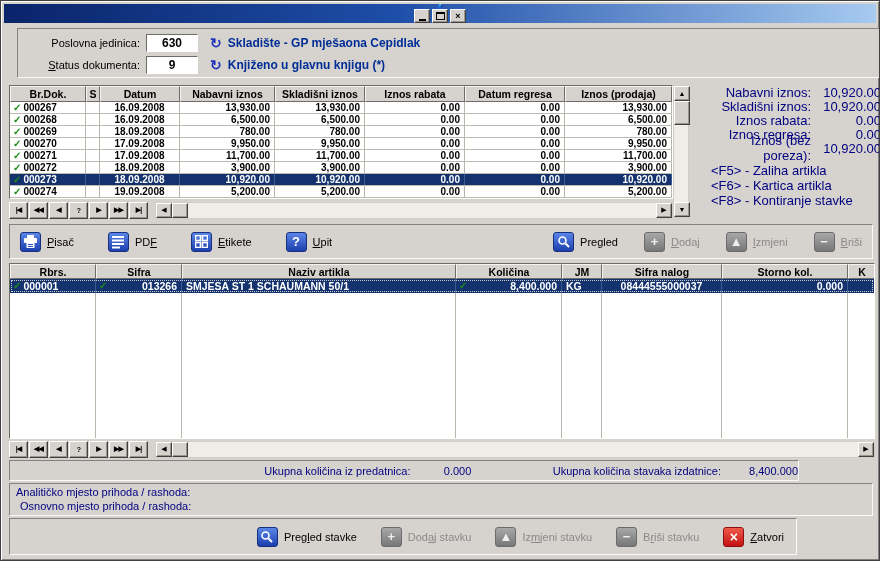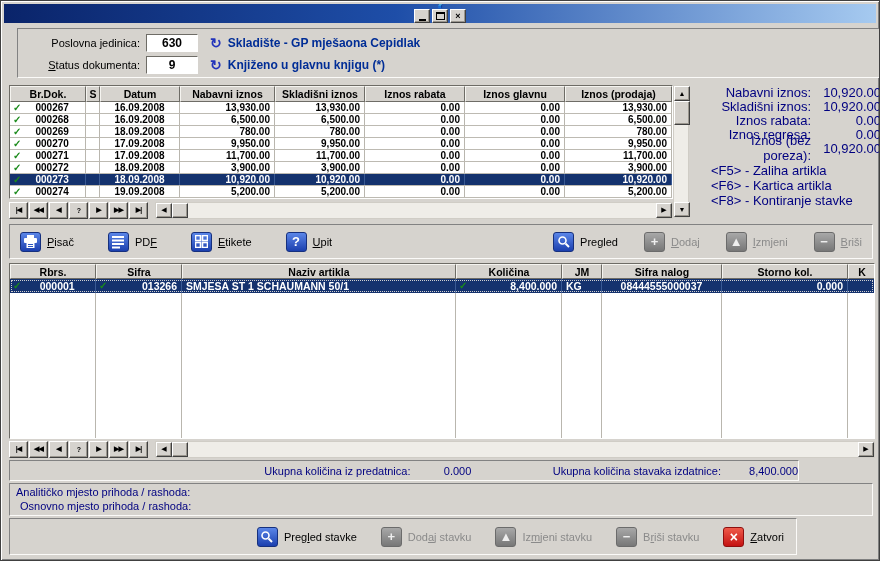--- a/index.html
+++ b/index.html
@@ -37,21 +37,21 @@
   .hcell { background:#D6D3CE; border-top:1px solid #F5F4F0; border-left:1px solid #F5F4F0;
     border-right:1px solid #6e6c66; border-bottom:1px solid #6e6c66; font-weight:bold; font-size:10.5px;
     display:flex; align-items:center; justify-content:center; flex:none; overflow:hidden; white-space:nowrap; }
   .gbody { flex:1; display:flex; flex-direction:column; }
   .grow { display:flex; flex:1; border-bottom:1px solid #bdbab2; background:#fff; overflow:hidden; }
   .gcell { border-right:1px solid #b9b6ae; font-size:10px; font-weight:bold; color:#000;
     display:flex; align-items:center; flex:none; overflow:hidden; white-space:nowrap; }
   .grow.sel { background:#14326E; }
   .grow.sel .gcell { color:#fff; border-right-color:#3a5a94; }
   .check { color:#1a8a1a; font-weight:bold; font-size:10px; padding:0 2px 0 3px; line-height:1; }
-  .cellnum { flex:1; text-align:center; padding-right:4px; }
+  .cellnum { flex:1; padding-right:4px; }
   .num { justify-content:flex-end; padding-right:4px; }
   .ctr { justify-content:center; }
   .lft { justify-content:flex-start; padding-left:4px; }
 
   
   .vscroll { position:absolute; left:672px; top:84px; width:16px; height:133px; background:#EFEDE8;
     display:flex; flex-direction:column; border:1px solid #d0cdc6; }
   .sbtn { width:16px; height:15px; flex:none; background:#D6D3CE; border:1px solid; border-color:#fff #404040 #404040 #fff;
     box-shadow: inset -1px -1px 0 #9a968e; font-size:7px; display:flex; align-items:center; justify-content:center;
     color:#000; padding:0; font-family:inherit; }
@@ -156,21 +156,21 @@
   </div>
 
   <div class="grid doc-grid">
     <div class="ghead" id="doc-header">
         <div class="hcell" style="width: 76px;">Br.Dok.</div>
         <div class="hcell" style="width: 14px;">S</div>
         <div class="hcell" style="width: 80px;">Datum</div>
         <div class="hcell" style="width: 95px;">Nabavni iznos</div>
         <div class="hcell" style="width: 90px;">Skladišni iznos</div>
         <div class="hcell" style="width: 100px;">Iznos rabata</div>
-        <div class="hcell" style="width: 100px;">Iznos glavnu</div>
+        <div class="hcell" style="width: 100px;">Datum regresa</div>
         <div class="hcell" style="width: 107px;">Iznos (prodaja)</div>
       </div>
     <div class="gbody" id="doc-body">
         <div class="grow">
           <div class="gcell" style="width: 76px;">
             <span class="check">✓</span>
             <span class="cellnum">000267</span>
           </div>
           <div class="gcell ctr" style="width: 14px;"></div>
           <div class="gcell ctr" style="width: 80px;">16.09.2008</div>

